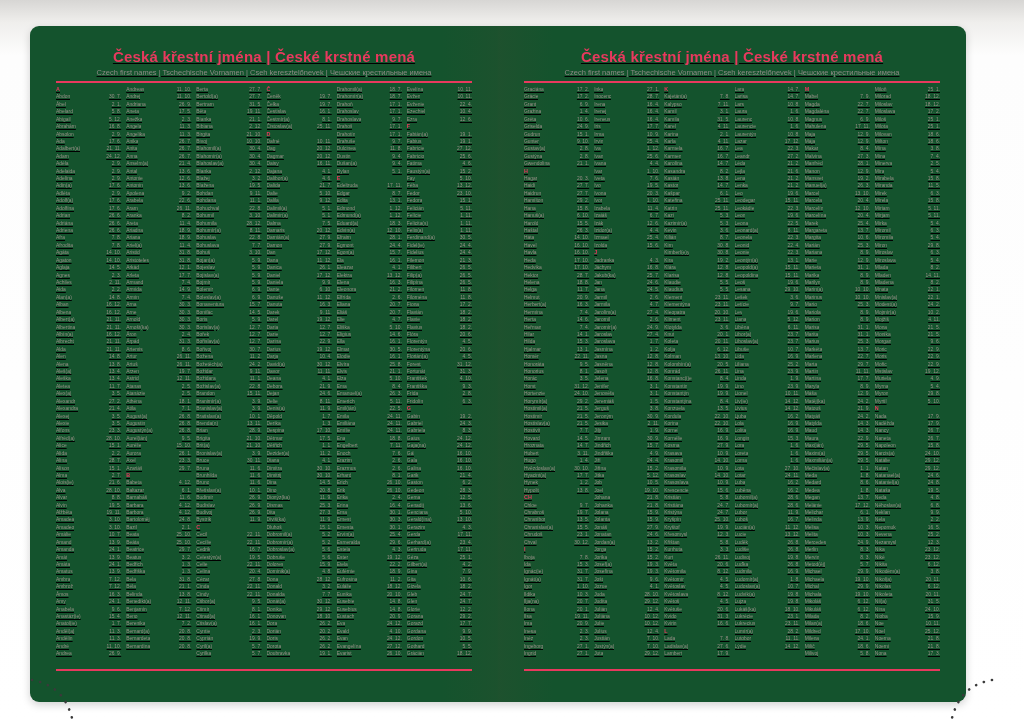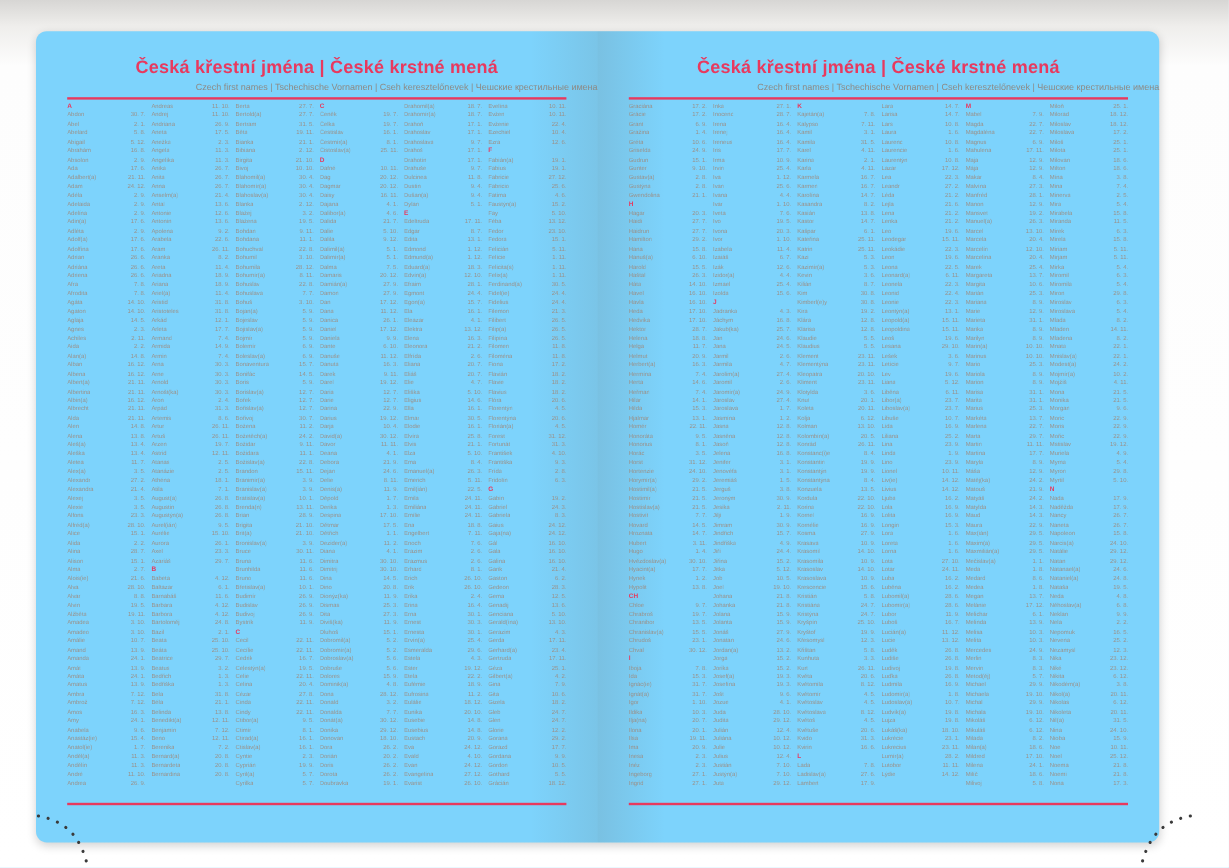--- a/index.html
+++ b/index.html
@@ -1,26 +1,26 @@
 <!DOCTYPE html>
 <html><head>
 <meta charset="utf-8">
 <style>
   html,body{margin:0;padding:0}
   body{width:1024px;height:723px;position:relative;overflow:hidden;
        font-family:"Liberation Sans","DejaVu Sans",sans-serif;
        background:linear-gradient(180deg,#d7d6d4 0px,#efeeec 22px,#fdfdfd 55px,#ffffff 100%);}
   .spread{position:absolute;left:30px;top:26px;width:936px;height:676px;
-          background:#7dd3fc;border-radius:9px;box-shadow:0 3px 8px rgba(0,0,0,.18);display:flex;}
+          background:#14532d;border-radius:9px;box-shadow:0 3px 8px rgba(0,0,0,.18);display:flex;text-decoration:underline;}
   .page{position:relative;width:468px;height:100%;}
   .page.left{background:linear-gradient(to right,rgba(0,0,0,0) 88%,rgba(96,70,50,.10) 100%);}
   .page.right{background:linear-gradient(to left,rgba(0,0,0,0) 88%,rgba(96,70,50,.13) 100%);}
   .hdr{text-align:center;padding-top:22px;}
   .title{font-size:15px;font-weight:bold;letter-spacing:.2px;}
-  .subtitle{font-size:7.5px;margin-top:3px;color:#8d8a85;text-align:right;}
+  .subtitle{font-size:7.5px;margin-top:3px;color:#8d8a85;}
   .rule{height:2px;margin:4px 26px 0 26px;}
   .cols{display:flex;justify-content:space-between;gap:5px;margin:3px 26px 0 26px;height:574px;overflow:hidden;}
   .ncol{flex:1 1 0;min-width:0;}
   .row{display:flex;justify-content:space-between;font-size:4.9px;line-height:7.42px;
        color:#9a9189;white-space:nowrap;}
   .nm{overflow:hidden;}
   .dt{margin-left:2px;}
   .letter{font-weight:bold;font-size:5.4px;line-height:7.42px;}
   .endrule{position:absolute;left:26px;right:26px;bottom:31px;height:2px;}
   .fan{position:absolute;}

